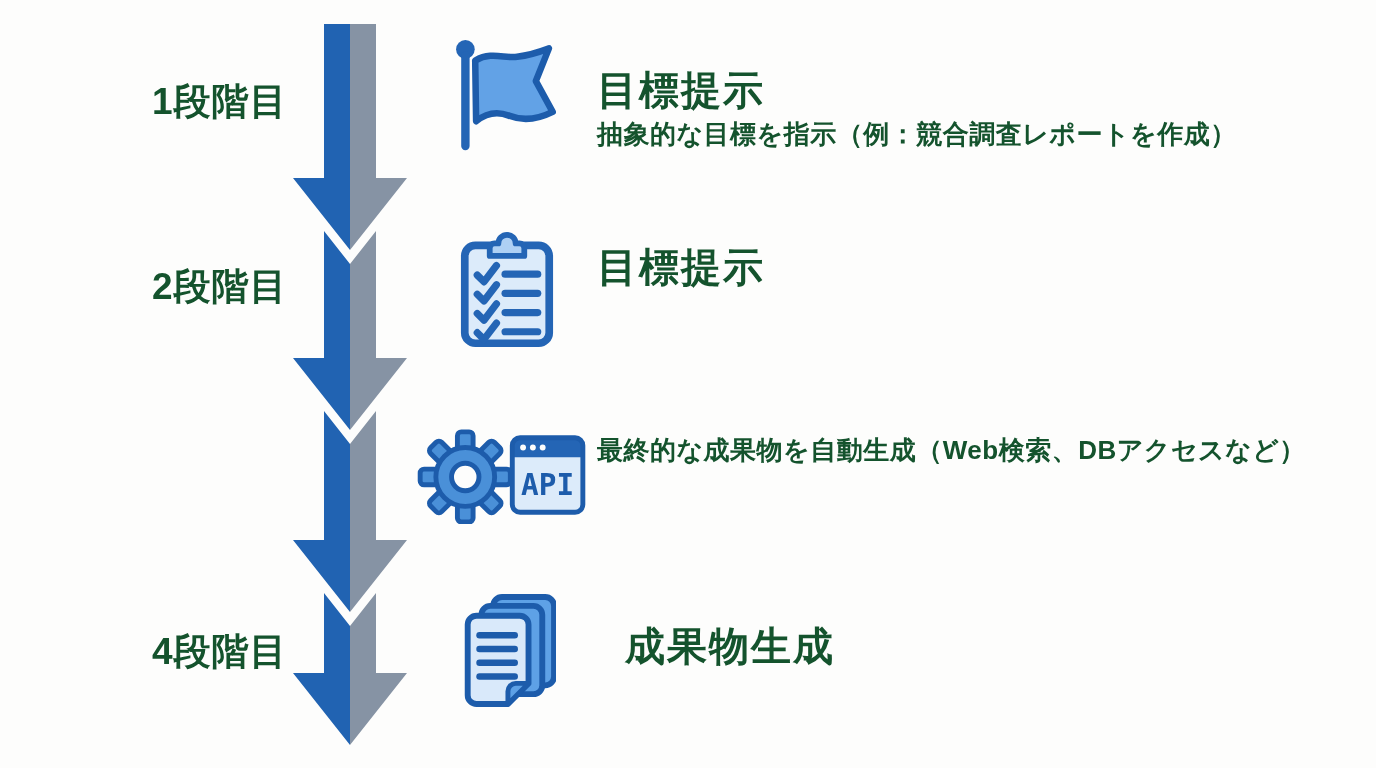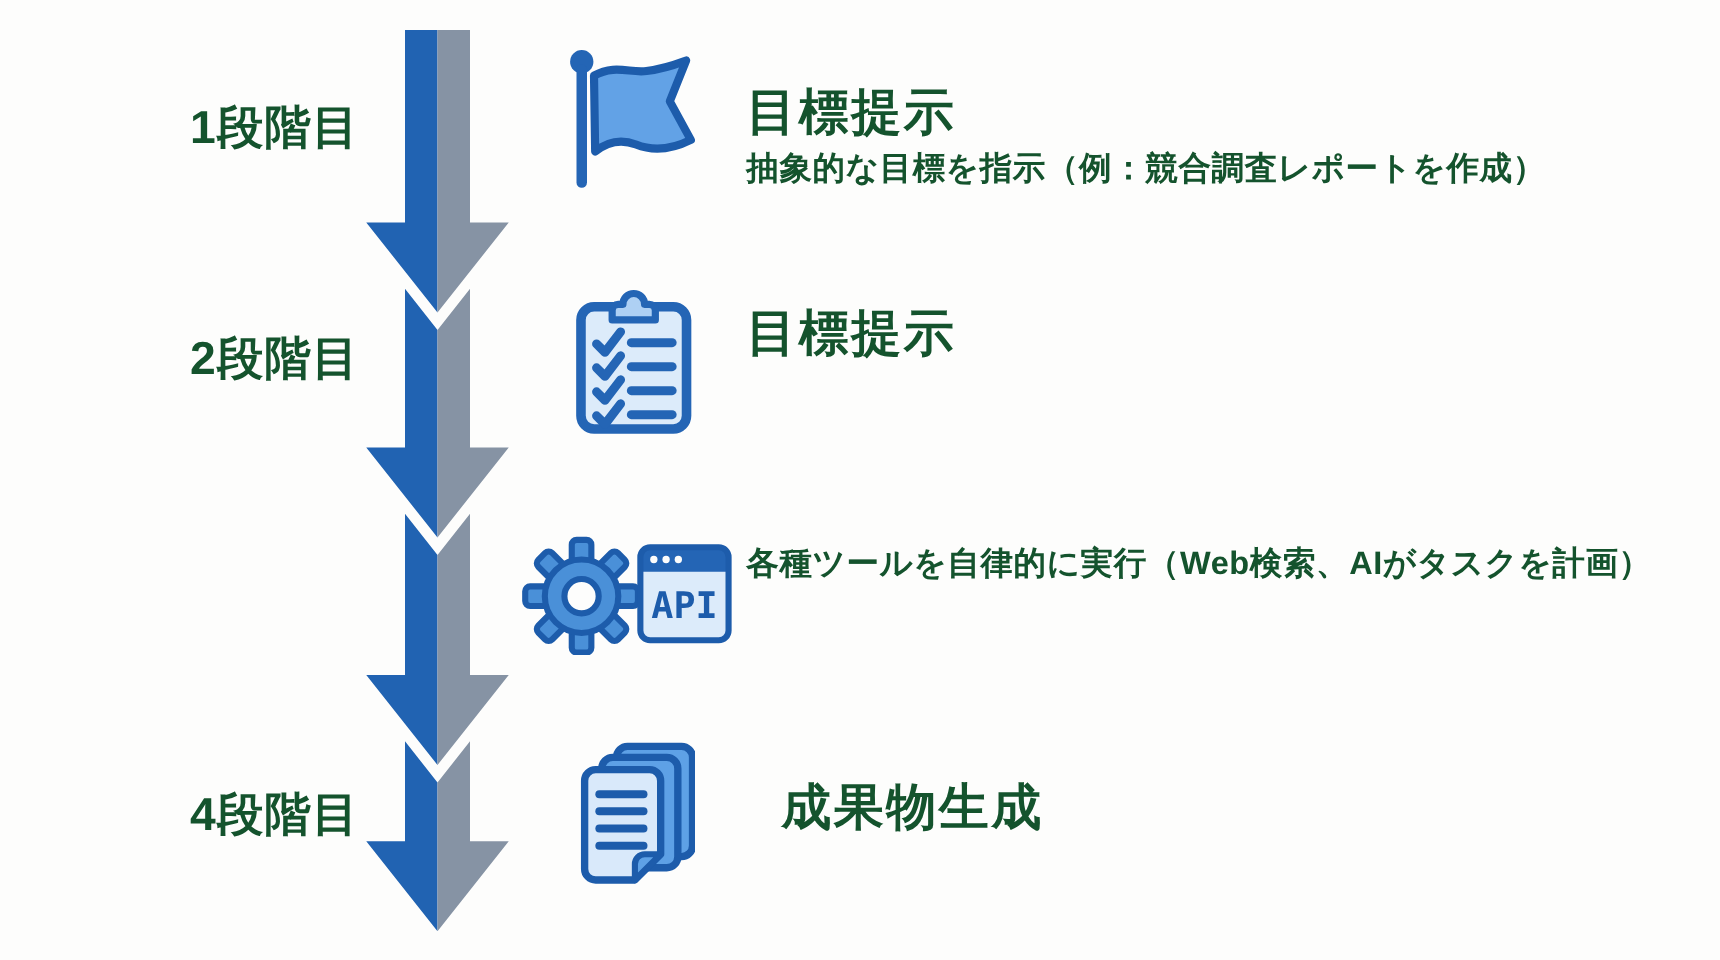--- a/index.html
+++ b/index.html
@@ -125,21 +125,21 @@
     <g fill="#fdfdfc">
       <circle cx="109" cy="22" r="3"></circle>
       <circle cx="119" cy="22" r="3"></circle>
       <circle cx="129" cy="22" r="3"></circle>
     </g>
     <rect x="98" y="12" width="72" height="76" rx="8" fill="none" stroke="#1d5cab" stroke-width="5"></rect>
     <text class="api-text" x="134" y="70" text-anchor="middle" fill="#1d5cab">API</text>
   </svg>
 
   <div class="stage-text" style="top:428px;">
-    <div class="stage-desc">各種ツールを自律的に実行（Web検索、AIがタスクを計画）</div>
+    <div class="stage-desc">最終的な成果物を自動生成（Web検索、DBアクセスなど）</div>
   </div>
 
   <div class="stage-label" style="top:632px;text-align:center;">4段階目</div>
 
   <svg class="stage-icon" style="left:452px; top:592px;" width="104" height="119" viewBox="0 0 106 121" aria-hidden="true">
     <rect x="42" y="5" width="62" height="90" rx="9" fill="#5ea1e6" stroke="#1d5cab" stroke-width="6"></rect>
     <rect x="30" y="14" width="62" height="90" rx="9" fill="#5ea1e6" stroke="#1d5cab" stroke-width="6"></rect>
     <path d="M 25,24 h 44 a9,9 0 0 1 9,9 v 60 l -21,21 h -32 a9,9 0 0 1 -9,-9 v -72 a9,9 0 0 1 9,-9 z" fill="#d9e9fa" stroke="#1d5cab" stroke-width="6" stroke-linejoin="round"></path>
     <path d="M 78,93 l -21,21 v -13 a8,8 0 0 1 8,-8 z" fill="#5ea1e6" stroke="#1d5cab" stroke-width="5" stroke-linejoin="round"></path>
     <g stroke="#1d5cab" stroke-width="6.5" stroke-linecap="round">

